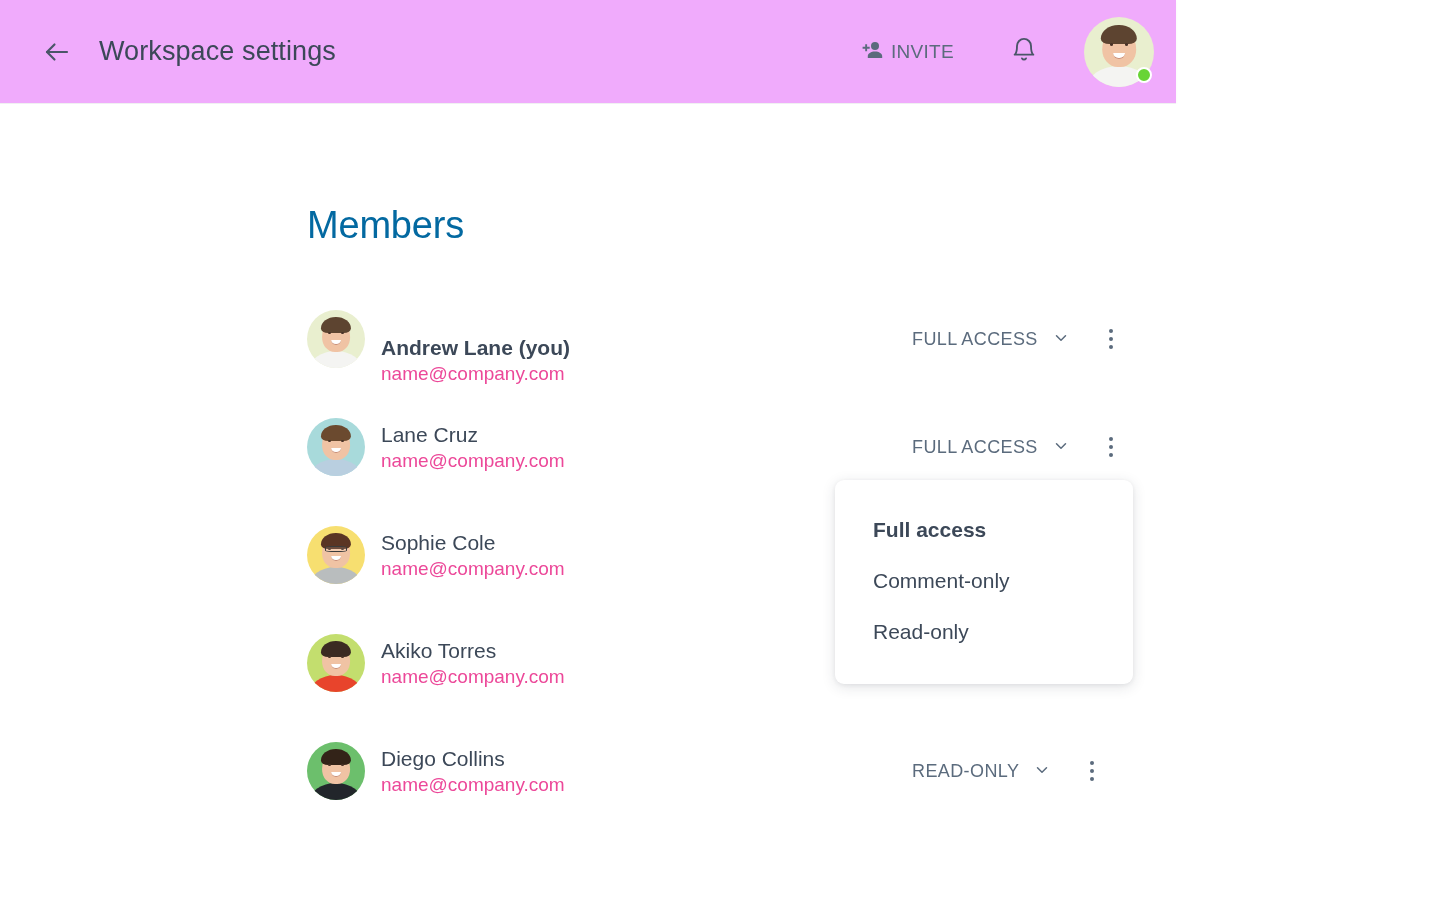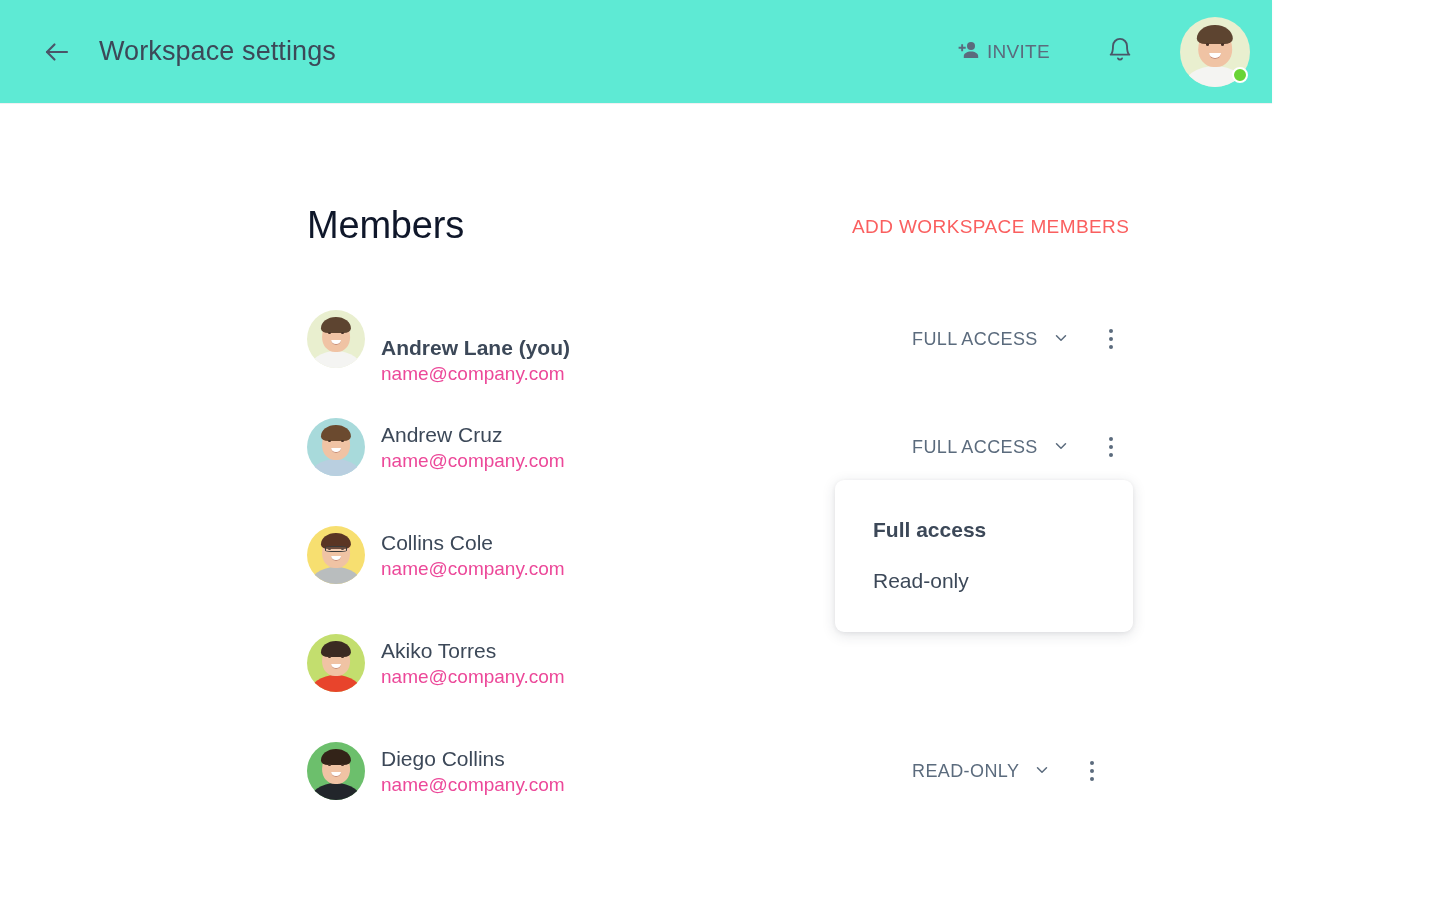--- a/index.html
+++ b/index.html
@@ -8,23 +8,23 @@
     width: 1440px;
     height: 900px;
     background: #ffffff;
     font-family: "Liberation Sans", sans-serif;
     overflow: hidden;
   }
 
   
   .app-header {
     position: relative;
-    width: 1272px;
+    width: 1176px;
     height: 104px;
-    background: #5eead4;
+    background: #f0abfc;
     display: flex;
     align-items: center;
     border-bottom: 1px solid #f0f0f2;
     box-shadow: 0 1px 3px rgba(0,0,0,0.035);
   }
 
   .back-btn {
     margin-left: 36px;
     width: 42px;
     height: 42px;
@@ -190,21 +190,21 @@
 
   .section-head {
     position: relative;
     height: 62px;
     display: flex;
     align-items: center;
   }
   .section-title {
     font-size: 38px;
     font-weight: 400;
-    color: #0f172a;
+    color: #0369a1;
     letter-spacing: -0.2px;
     line-height: 1;
   }
   .add-members-link {
     position: absolute;
     left: 545px;
     top: 22px;
     font-size: 19px;
     letter-spacing: 0.4px;
     background: none;
@@ -372,21 +372,20 @@
     </div>
 
   </div>
 </header>
 
 <main class="main">
   <div class="content">
 
     <div class="section-head">
       <h2 class="section-title">Members</h2>
-      <button class="add-members-link" style="color:#fa5f5f;">ADD WORKSPACE MEMBERS</button>
     </div>
 
     <div class="member-list">
 
       <div class="member-row">
         <div class="member-id">
           <div class="avatar" style="width:58px;height:58px;background:#e9efcf;">
             <div class="av-shoulders" style="background:#f4f4f2;"></div>
             <div class="av-head"></div>
             <div class="av-hair" style="background:#5d4430;"></div>
@@ -420,21 +419,21 @@
         <div class="member-id">
           <div class="avatar" style="width:58px;height:58px;background:#a8dadb;">
             <div class="av-shoulders" style="background:#b9cfe0;"></div>
             <div class="av-head"></div>
             <div class="av-hair" style="background:#6b4a2f;"></div>
             <div class="av-eye l"></div>
               <div class="av-eye r"></div>
             <div class="av-mouth"></div>
           </div>
           <div class="member-text">
-            <span class="member-name">Andrew Cruz</span>
+            <span class="member-name">Lane Cruz</span>
             <span class="member-email">name@company.com</span>
           </div>
         </div>
         <div class="role-control">
           <button class="role-select">
             <span class="role-label">FULL ACCESS</span>
             <span>
               <svg width="18" height="18" viewBox="0 0 24 24" fill="none" stroke="#5b6b7d" stroke-width="2" stroke-linecap="round" stroke-linejoin="round">
                 <polyline points="6,9 12,15 18,9"></polyline>
               </svg>
@@ -453,21 +452,21 @@
           <div class="avatar" style="width:58px;height:58px;background:#f7df70;">
             <div class="av-shoulders" style="background:#b9bdbe;"></div>
             <div class="av-head"></div>
             <div class="av-hair" style="background:#5a3524;"></div>
             <div class="av-eye l"></div>
               <div class="av-eye r"></div>
             <div class="av-glasses"></div>
             <div class="av-mouth"></div>
           </div>
           <div class="member-text">
-            <span class="member-name">Collins Cole</span>
+            <span class="member-name">Sophie Cole</span>
             <span class="member-email">name@company.com</span>
           </div>
         </div>
       </div>
 
       <div class="member-row">
         <div class="member-id">
           <div class="avatar" style="width:58px;height:58px;background:#c3de6e;">
             <div class="av-shoulders" style="background:#e8442c;"></div>
             <div class="av-head"></div>
@@ -510,18 +509,19 @@
           <button class="kebab-btn">
             <span></span>
             <span></span>
             <span></span>
           </button>
         </div>
       </div>
 
       <div class="role-menu">
         <button class="role-menu-item selected">Full access</button>
+        <button class="role-menu-item">Comment-only</button>
         <button class="role-menu-item">Read-only</button>
       </div>
 
     </div>
   </div>
 </main>
 
 </body></html>

